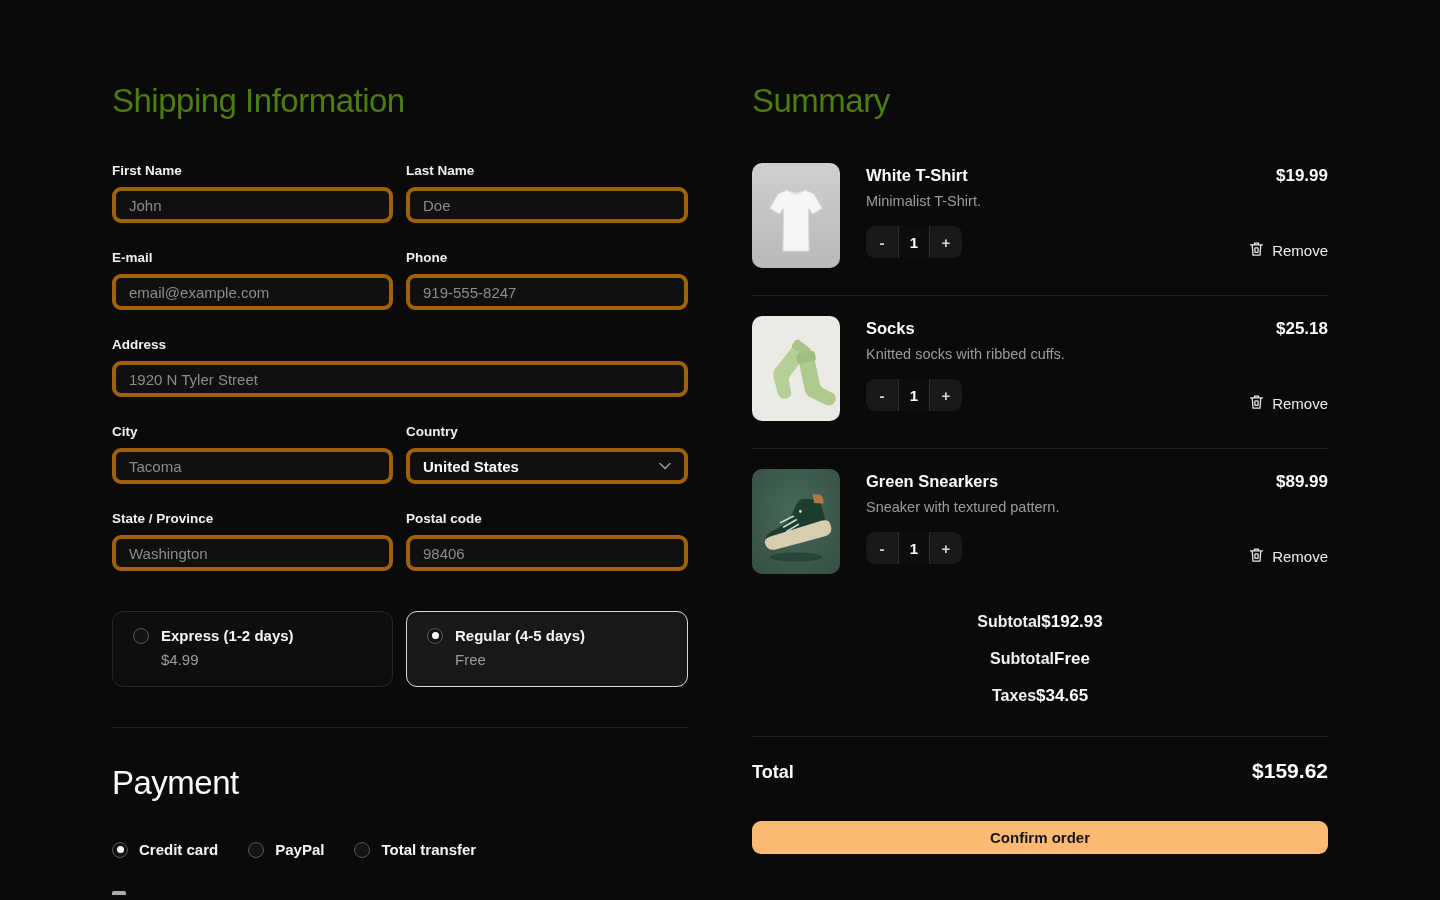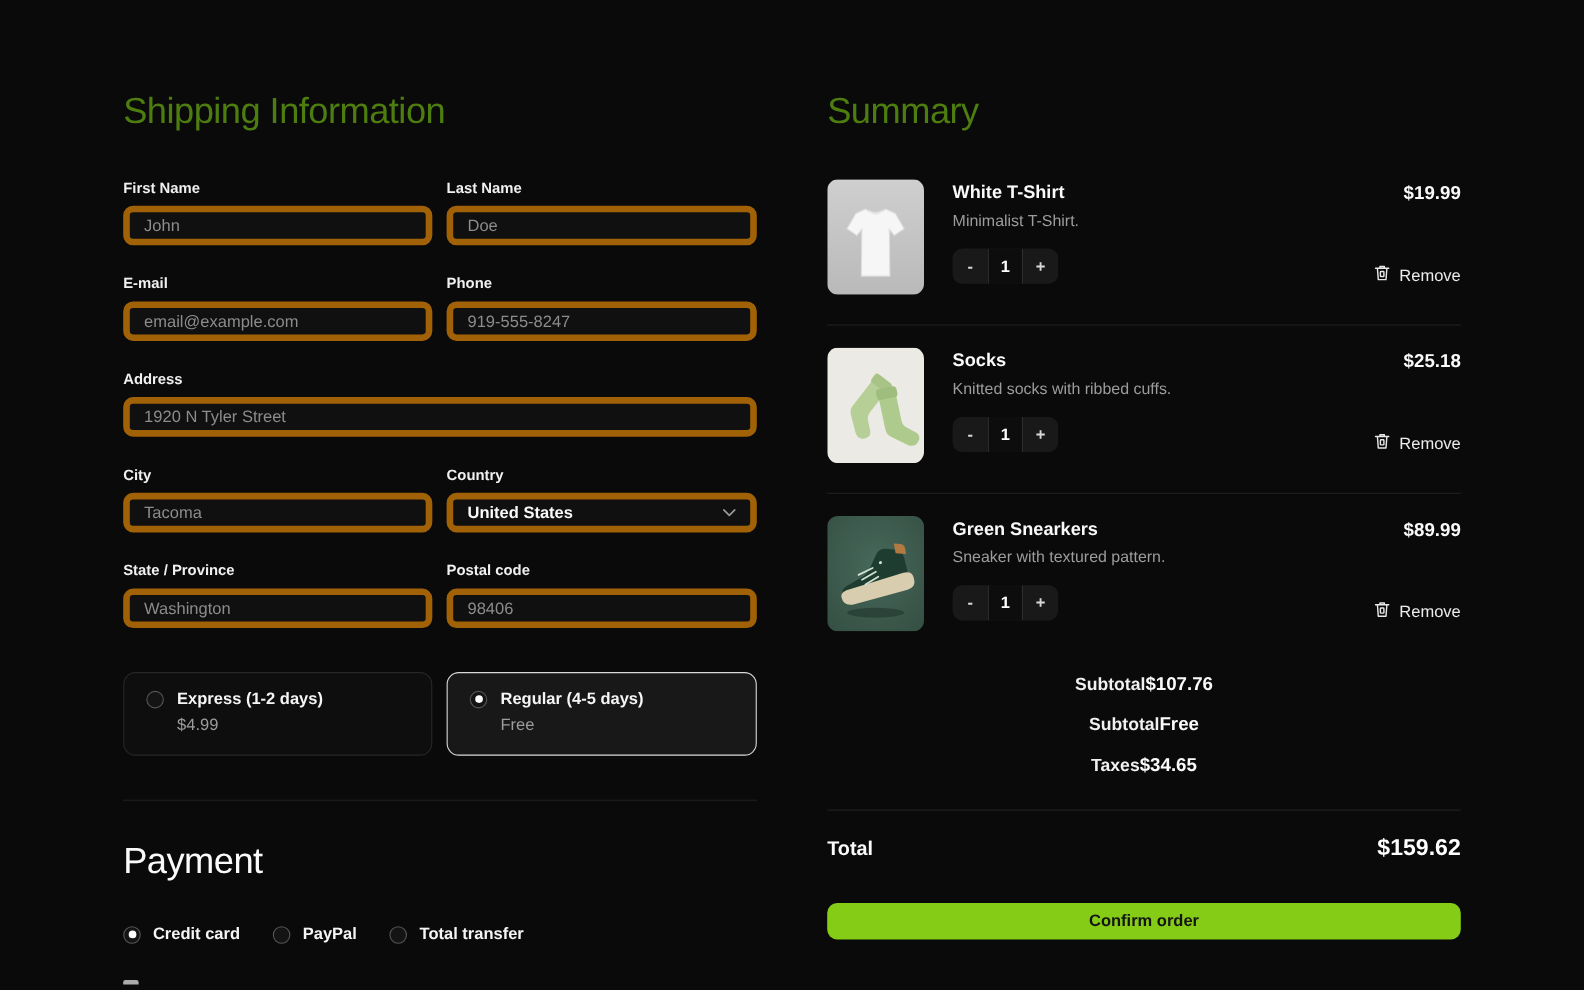--- a/index.html
+++ b/index.html
@@ -21,21 +21,21 @@
 
   
   .form-grid {
     display:grid; grid-template-columns:281px 282px; column-gap:13px; row-gap:27px;
   }
   .field.full { grid-column:1 / span 2; }
   .field label {
     display:block; font-size:13.5px; font-weight:700; color:#f0f0f0; margin-bottom:9px;
   }
   .field input, .field .select {
-    width:100%; height:36px; border:6px solid #a16207; border-radius:9px;
+    width:100%; height:36px; border:4px solid #a16207; border-radius:9px;
     background:#101010; padding:0 13px; font-size:15px;
     font-family:"Liberation Sans", sans-serif; color:#e9e9e9; outline:none;
   }
   .field input::placeholder { color:#8c8c8c; opacity:1; }
   .field .select {
     display:flex; align-items:center; justify-content:space-between;
     font-weight:700; color:#fafafa; cursor:pointer;
   }
   .chev { color:#9a9a9a; display:flex; }
 
@@ -113,21 +113,21 @@
   .tot-row { display:flex; justify-content:center; align-items:baseline; margin-bottom:17px; }
   .tot-row .t-label { font-size:16px; font-weight:700; color:#f0f0f0; }
   .tot-row .t-value { font-size:17px; font-weight:700; color:#fafafa; }
   .totals-divider { border:none; border-top:1px solid #212121; margin:30px 0 0; }
   .grand-row { display:flex; justify-content:space-between; align-items:baseline; margin-top:22px; }
   .grand-row .g-label { font-size:18px; font-weight:700; color:#fafafa; }
   .grand-row .g-value { font-size:21px; font-weight:700; color:#fff; }
 
   .confirm-btn {
     margin-top:38px; width:100%; height:33px; border:none; border-radius:9px;
-    background:#84cc16; color:#141414; font-size:15px; font-weight:700;
+    background:#fdba74; color:#141414; font-size:15px; font-weight:700;
     font-family:"Liberation Sans",sans-serif; cursor:pointer;
   }
 </style>
 </head>
 <body>
 
 <div class="col col-left">
   <h1 class="section-title">Shipping Information</h1>
 
   <div class="form-grid">
@@ -339,21 +339,21 @@
         </span>
         <span>Remove</span>
       </button>
     </div>
   </div>
 
   
   <div class="totals">
     <div class="tot-row">
       <span class="t-label">Subtotal</span>
-      <span class="t-value">$107.76</span>
+      <span class="t-value">$192.93</span>
     </div>
     <div class="tot-row">
       <span class="t-label">Subtotal</span>
       <span class="t-value">Free</span>
     </div>
     <div class="tot-row">
       <span class="t-label">Taxes</span>
       <span class="t-value">$34.65</span>
     </div>
     <hr class="totals-divider">

